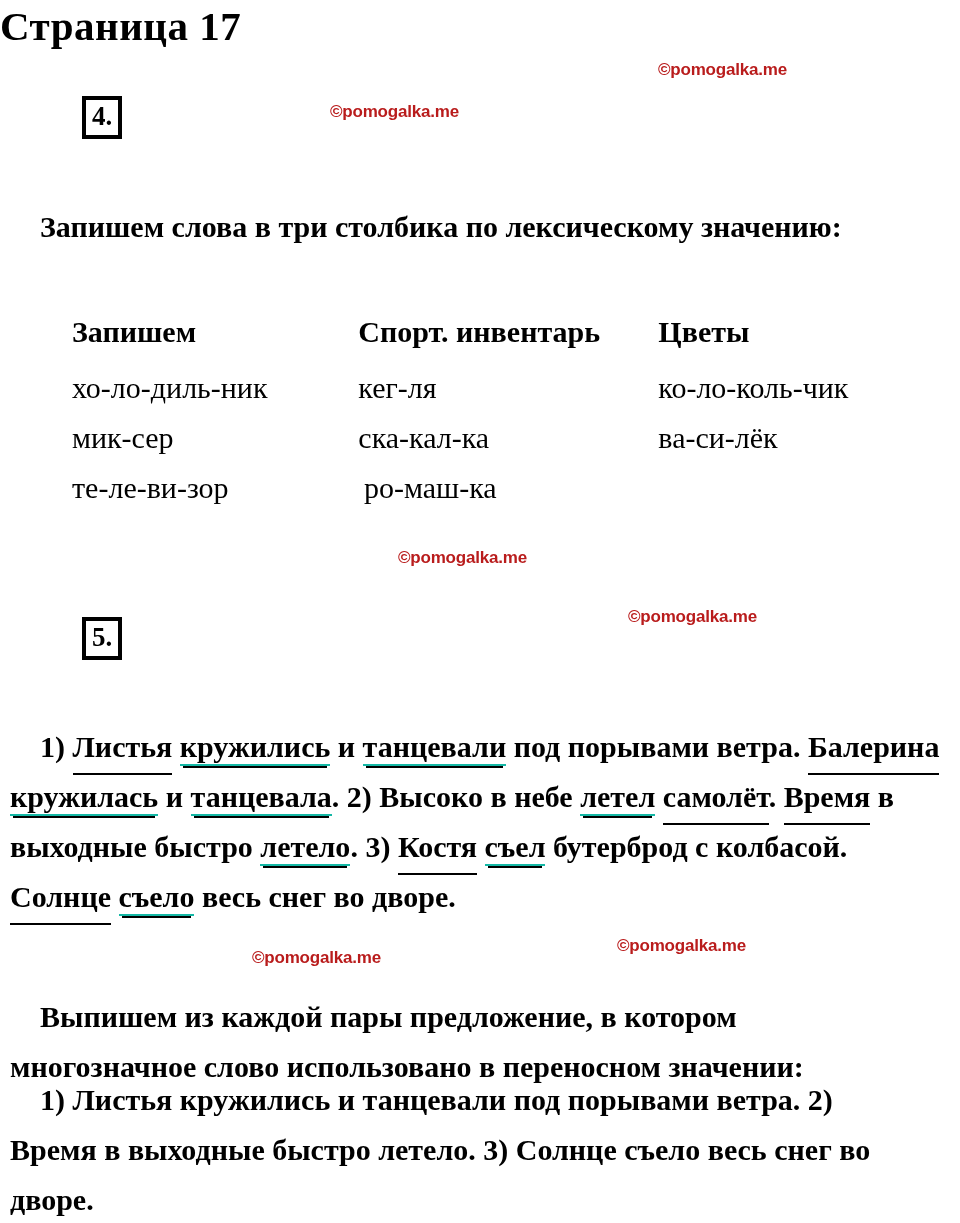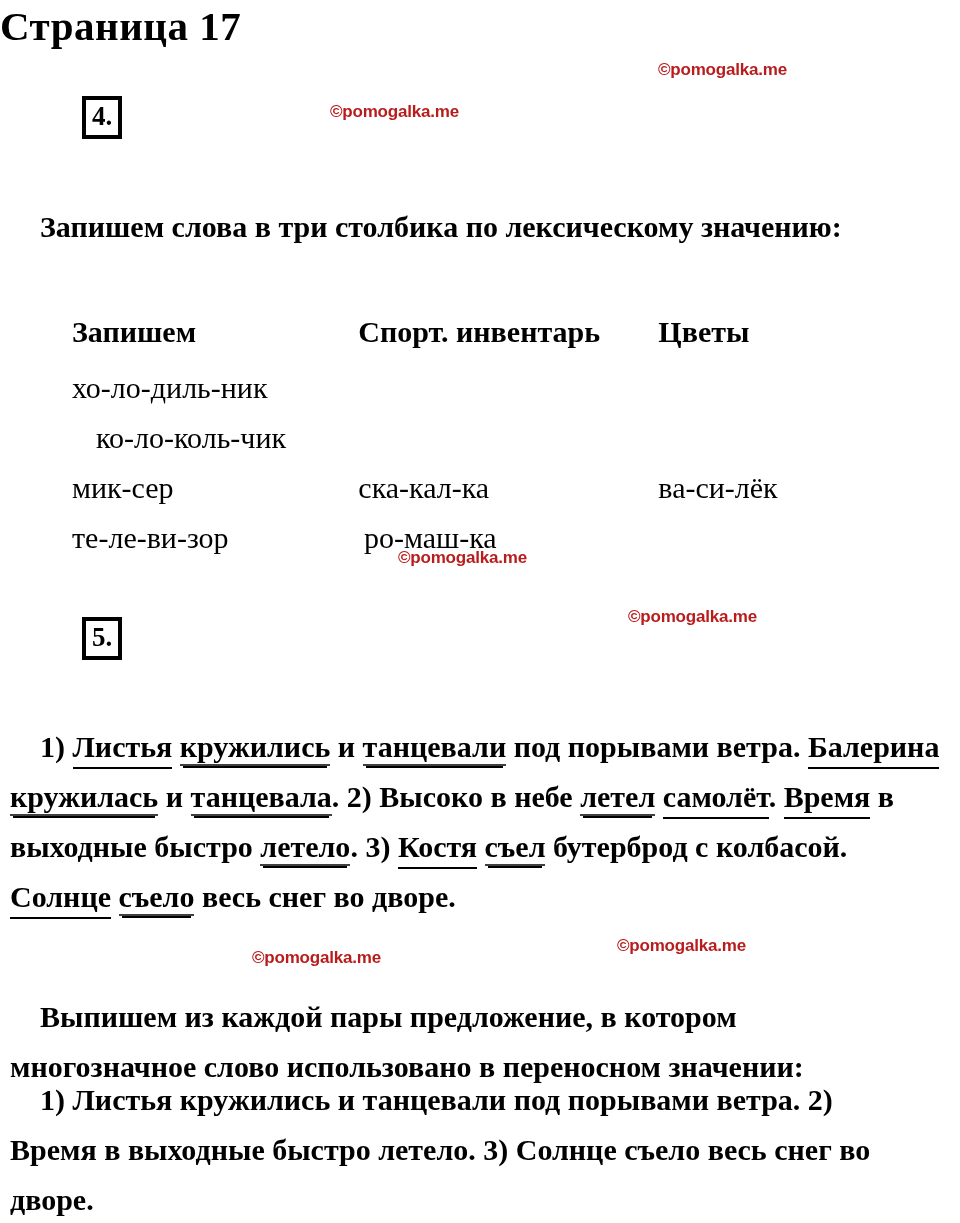--- a/index.html
+++ b/index.html
@@ -79,24 +79,24 @@
     font-weight: bold;
     font-size: 30px;
   }
   .cols .w {
     font-size: 30px;
   }
 
   
   .u1 {
     border-bottom: 2px solid #000;
-    padding-bottom: 4px;
+    padding-bottom: 10px;
   }
   .u2 {
-    border-bottom: 2px solid #404040;
+    border-bottom: 2px solid #14b8a6;
     box-shadow: 0 5px 0 -3px #000;
     padding-bottom: 1px;
   }
 </style>
 </head>
 <body>
 
 <div class="page-title">Страница 17</div>
 
 <div id="watermark-layer">
@@ -111,22 +111,23 @@
 <div class="ex-box" style="left:82px; top:96px;">4.</div>
 
 <div class="block indent" style="left:10px; top:202px; width:890px;">Запишем слова в три столбика по лексическому значению:</div>
 
 <div class="cols" style="top:307px;">
   <div class="row hdr">
     <span class="c1">Запишем</span>
     <span class="c2">Спорт. инвентарь</span>
     <span class="c3">Цветы</span>
   </div>
-  <div class="row" style="margin-top:6px;flex-direction:column;">
+  <div class="row" style="margin-top:6px;">
     <span class="c1 w">хо-ло-диль-ник</span>
+    <span class="c2 w">кег-ля</span>
     <span class="c3 w">ко-ло-коль-чик</span>
   </div>
   <div class="row">
     <span class="c1 w">мик-сер</span>
     <span class="c2 w">ска-кал-ка</span>
     <span class="c3 w">ва-си-лёк</span>
   </div>
   <div class="row">
     <span class="c1 w">те-ле-ви-зор</span>
     <span class="c3 w">ро-маш-ка</span>

